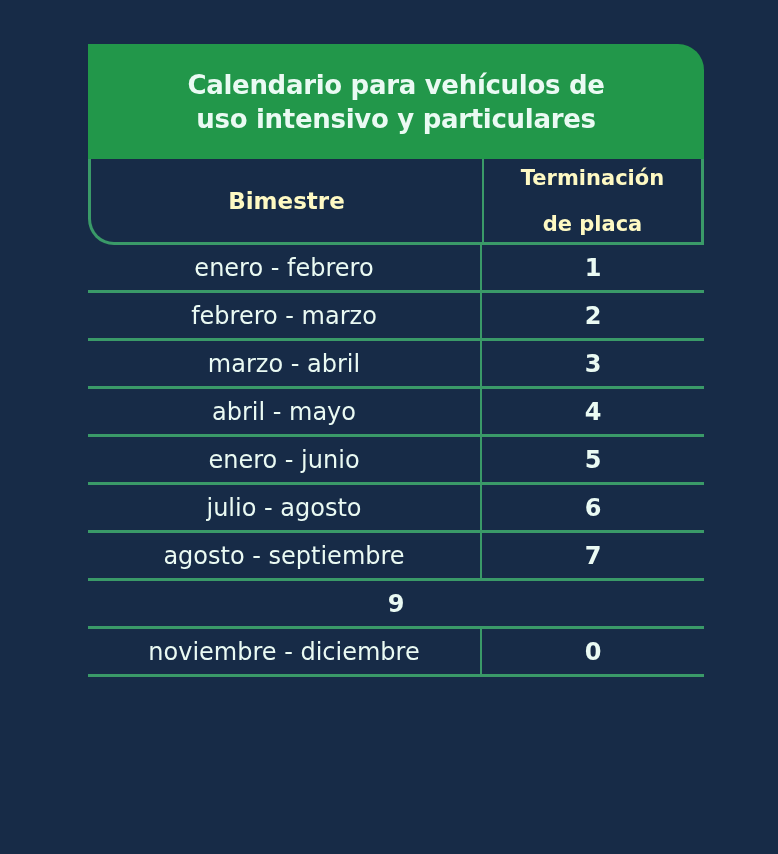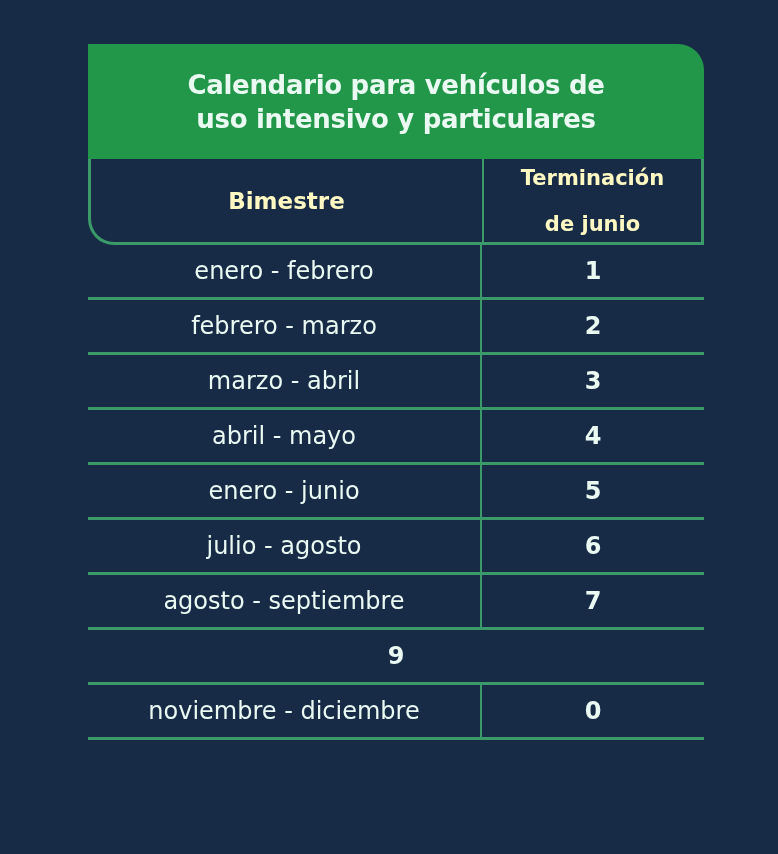--- a/index.html
+++ b/index.html
@@ -47,21 +47,21 @@
   }
   .header-row .c2 {
     flex: 1;
     display: flex; flex-direction: column; align-items: center; justify-content: center;
     font-size: 21px; line-height: 26px;
     text-align: center;
     gap: 20px;
   }
   .row {
     display: flex;
-    height: 55px;
+    height: 48px;
     border-bottom: 3px solid #3a9a68;
     box-sizing: border-box;
     color: #eafaf3;
   }
   .row .c1 {
     width: 394px;
     display: flex; align-items: center; justify-content: center;
     font-size: 24px;
     border-right: 2px solid #3a9a68;
     box-sizing: border-box;
@@ -80,21 +80,21 @@
     <div>
       <span>Calendario para vehículos de</span>
       <span>uso intensivo y particulares</span>
     </div>
   </div>
 
   <div class="header-row">
     <div class="c1">Bimestre</div>
     <div class="c2">
       <span>Terminación</span>
-      <span>de junio</span>
+      <span>de placa</span>
     </div>
   </div>
 
   <div id="rows">
     <div class="row">
       <div class="c1">enero - febrero</div>
       <div class="c2">1</div>
     </div>
     <div class="row">
       <div class="c1">febrero - marzo</div>

